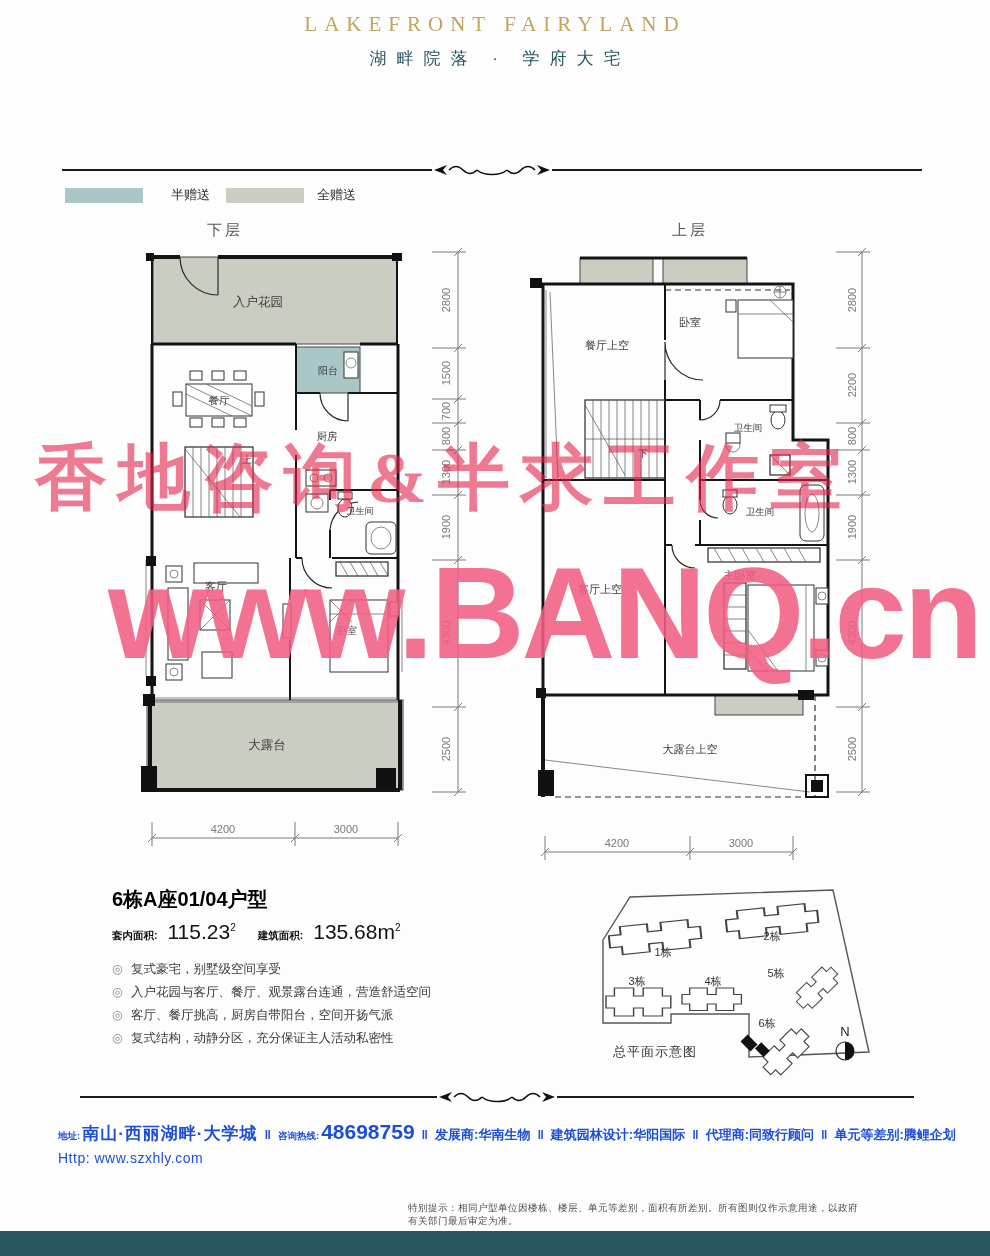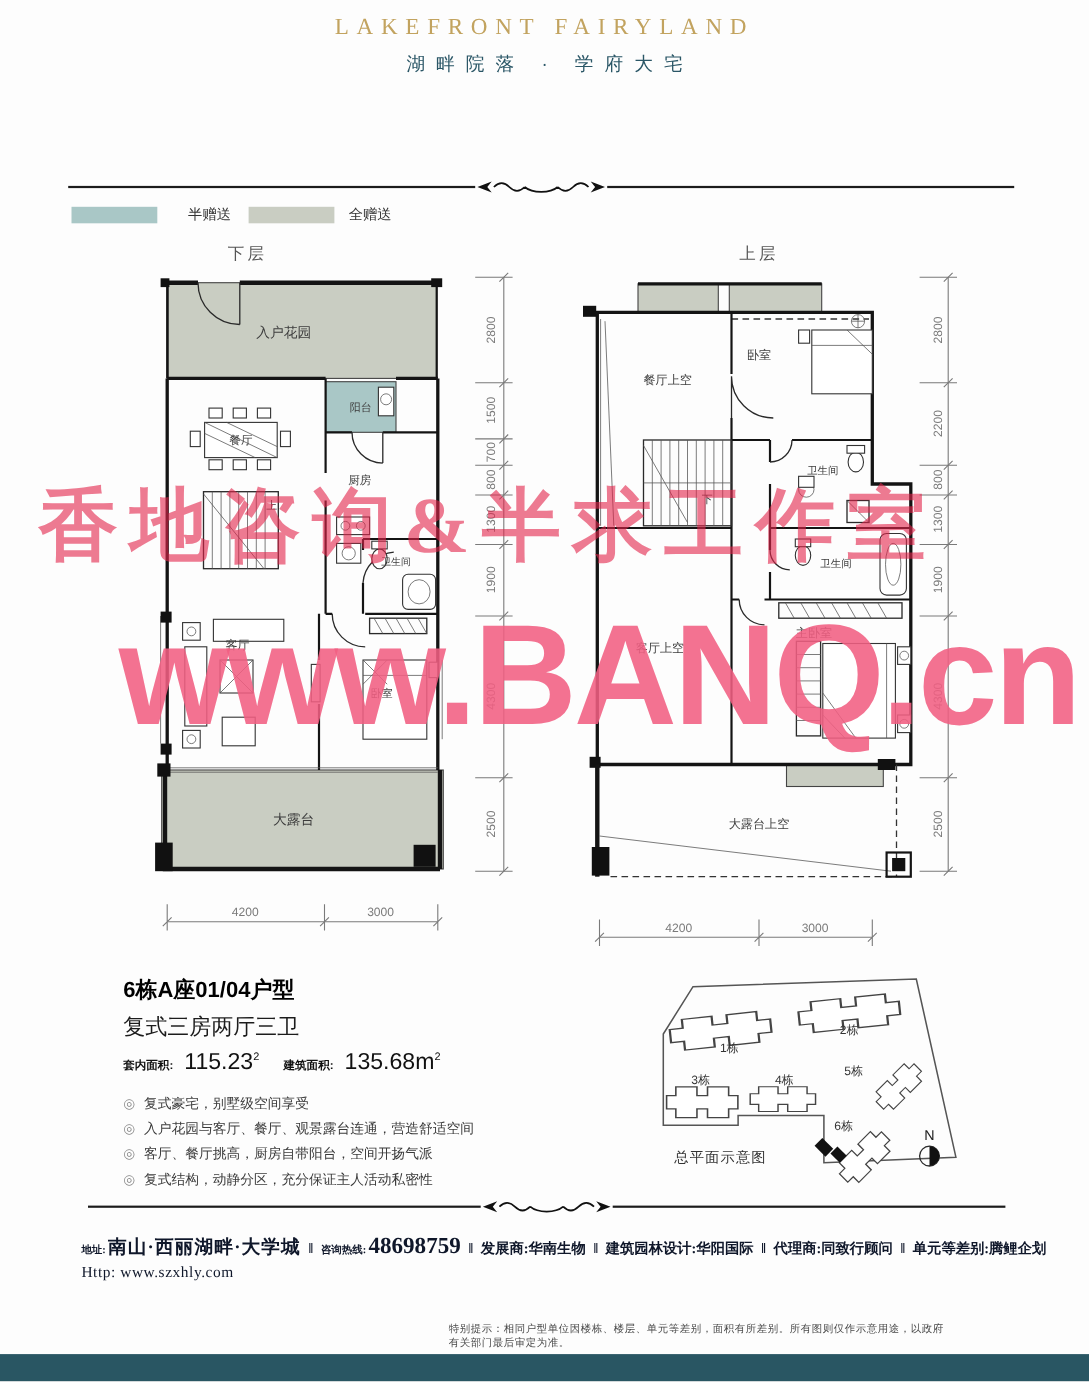--- a/index.html
+++ b/index.html
@@ -52,21 +52,21 @@
   .area-lb{font-size:10.5px;font-weight:bold;}
   .area-val{font-size:21px;margin-left:10px;}
   .area-sup{font-size:10px;vertical-align:super;position:relative;top:-8px;}
   .area-gap{width:22px;}
   .features{margin-top:14px;}
   .feat{font-size:12.5px;color:#3a3a3a;line-height:23px;display:flex;}
   .feat .bl{color:#888;margin-right:8px;}
   
   .siteplan{position:absolute;left:595px;top:880px;}
   
-  .footer{position:absolute;left:74px;top:1120px;width:860px;color:#0f172a;font-family:Liberation Serif, serif;}
+  .footer{position:absolute;left:58px;top:1120px;width:860px;color:#1d4ed8;}
   .f-line1{display:flex;align-items:baseline;white-space:nowrap;}
   .f-lb{font-size:9.5px;font-weight:bold;margin-right:2px;}
   .f-addr{font-size:17px;font-weight:bold;letter-spacing:1px;}
   .f-tel{font-size:21px;font-weight:bold;}
   .f-v{font-size:13px;font-weight:bold;}
   .f-sep{font-size:13px;margin:0 7px;font-weight:bold;}
   .f-url{font-size:14px;margin-top:5px;letter-spacing:.5px;}
   .disclaimer{position:absolute;left:408px;top:1202px;width:450px;font-size:9.5px;color:#4a4a4a;
               font-family:"Liberation Serif",serif;letter-spacing:.5px;}
   .bottombar{position:absolute;left:0;top:1231px;width:990px;height:25px;background:#295663;}
@@ -297,21 +297,20 @@
       <text transform="rotate(-90 856 749)" x="856" y="749" class="dimt" text-anchor="middle">2500</text>
       <line x1="545" y1="852" x2="793" y2="852" class="dim"></line>
       <path class="dim" d="M545,836V860 M690,836V860 M793,836V860 M541,856L549,848 M686,856L694,848 M789,856L797,848"></path>
       <text x="617" y="847" class="dimt" text-anchor="middle">4200</text>
       <text x="741" y="847" class="dimt" text-anchor="middle">3000</text>
     </g>
   </svg>
 
   <div class="unit">
     <div class="unit-name">6栋A座01/04户型</div>
-    <div class="unit-layout">复式三房两厅三卫</div>
     <div class="area-line">
       <span class="area-lb">套内面积:</span>
       <span class="area-val">115.23</span>
       <span class="area-sup">2</span>
       <span class="area-gap"></span>
       <span class="area-lb">建筑面积:</span>
       <span class="area-val">135.68m</span>
       <span class="area-sup">2</span>
     </div>
     <div class="features">

